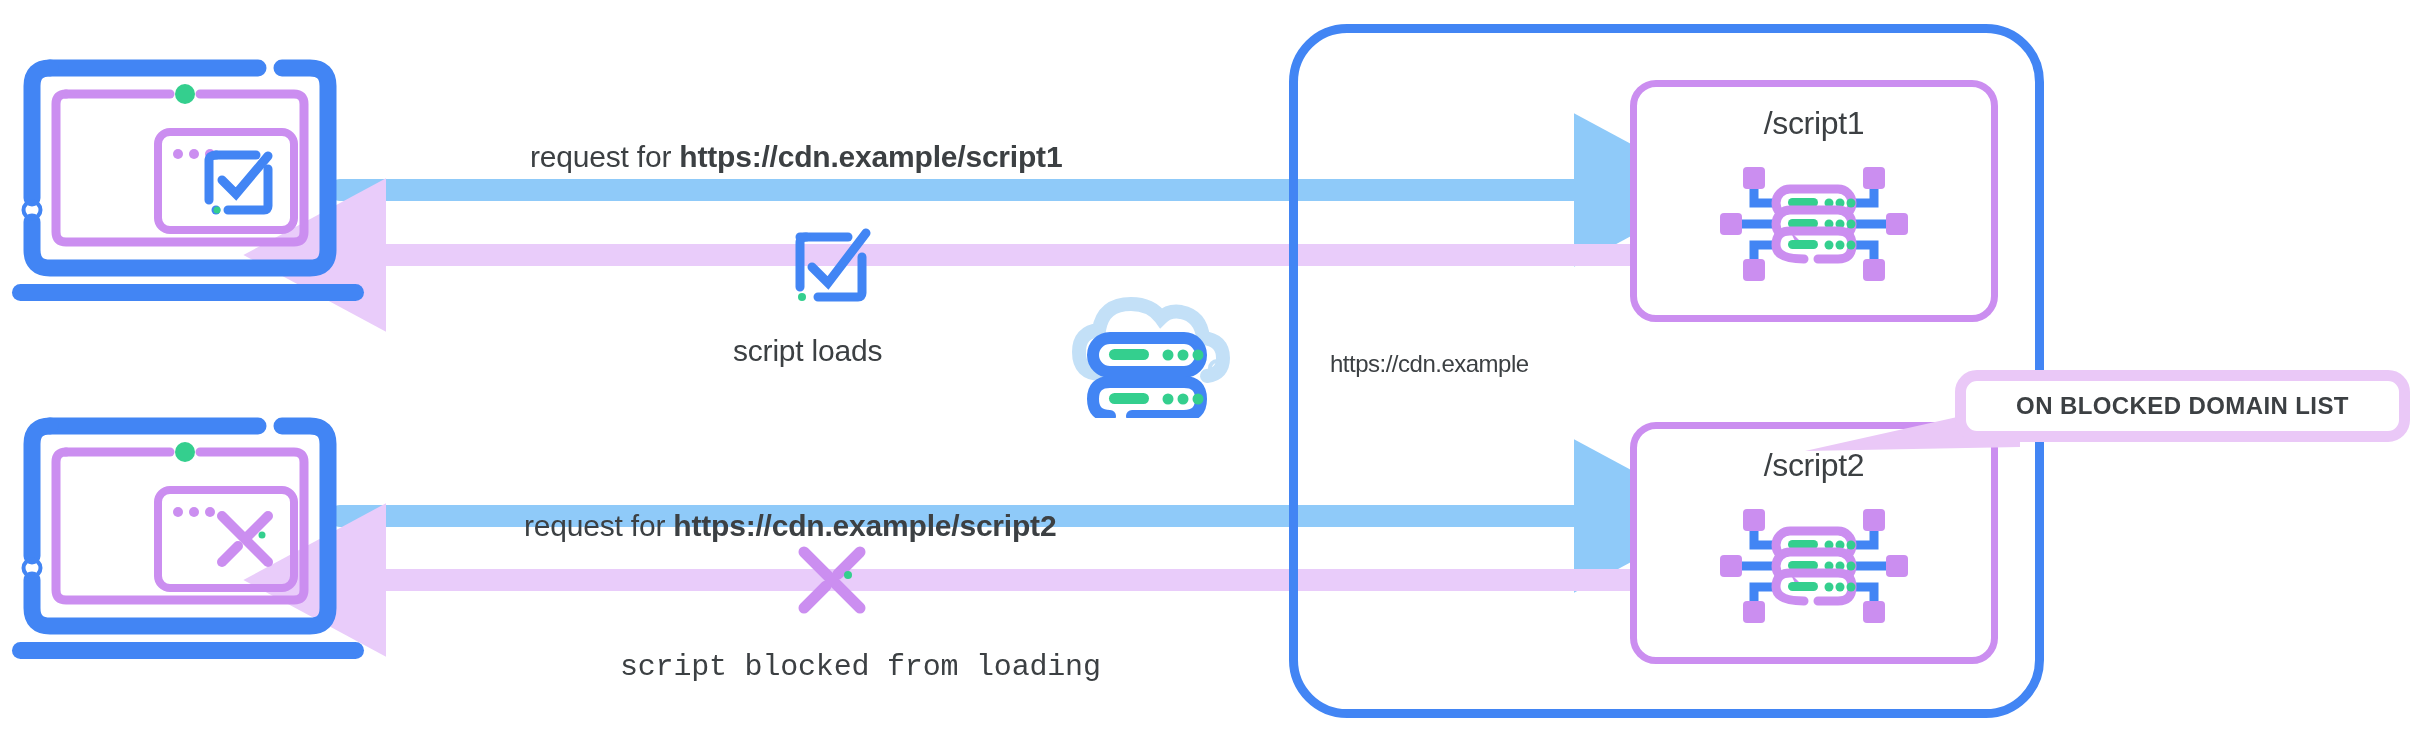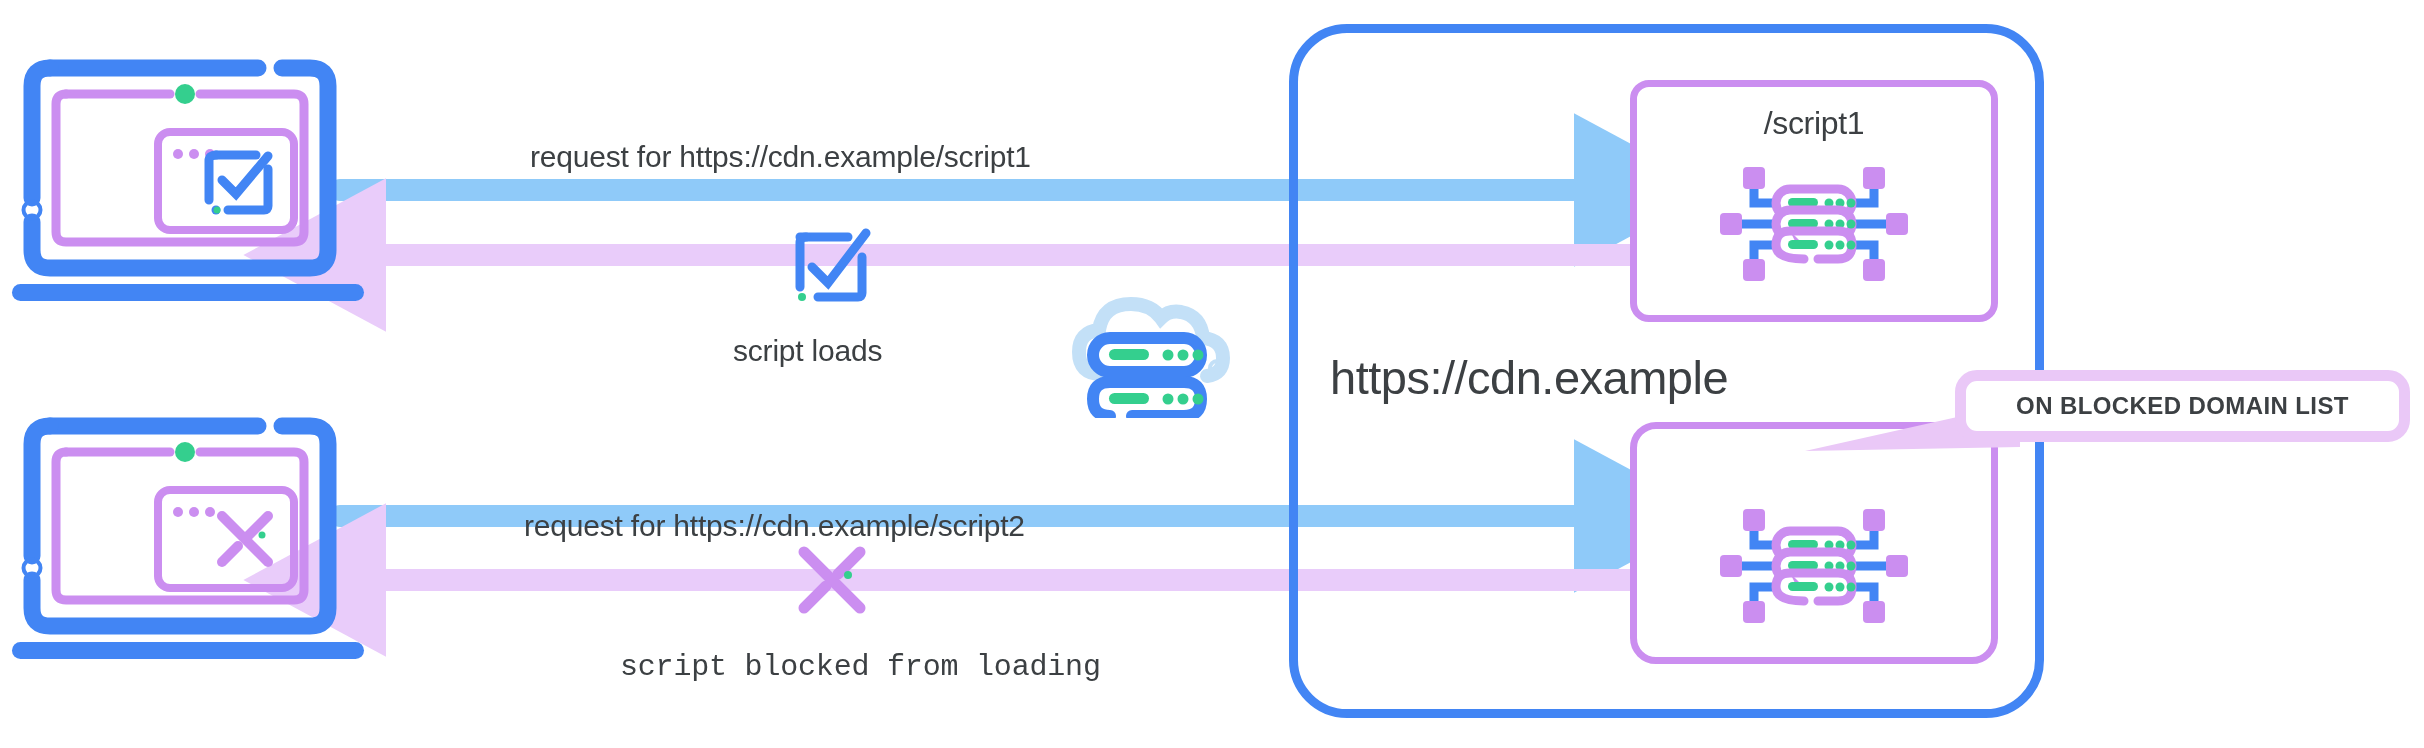--- a/index.html
+++ b/index.html
@@ -22,27 +22,27 @@
   .abs { position: absolute; }
   .txt {
     color: #3c4043;
     white-space: nowrap;
     font-family: "Liberation Sans", sans-serif;
   }
   .label-req {
     font-size: 30px;
     letter-spacing: -0.2px;
   }
-  .label-req b { font-weight: 400; }
+  .label-req b { font-weight: 700; }
   .label-sub {
     font-size: 30px;
     letter-spacing: -0.2px;
   }
   .cdn-label {
-    font-size: 47px;
+    font-size: 24px;
     color: #3c4043;
     letter-spacing: -0.5px;
   }
   .script-label {
     font-size: 32px;
     color: #3c4043;
     letter-spacing: -0.3px;
   }
   .callout-text {
     font-size: 24px;
@@ -66,21 +66,21 @@
   
   .script-box {
     width: 368px;
     height: 242px;
     border: 7px solid #cb8ef0;
     border-radius: 26px;
     box-sizing: border-box;
     background: #ffffff;
     left: 1630px;
   }
-  .script-box.one { top: 80px; border-radius: 19px; }
+  .script-box.one { top: 80px; }
   .script-box.two { top: 422px; }
   .script-box .script-label {
     position: absolute;
     left: 0; right: 0;
     top: 18px;
     text-align: center;
   }
   .script-box .srv {
     position: absolute;
     left: 50%;
@@ -314,20 +314,21 @@
         <path d="M76 72 L124 72 Q138 72 138 86 Q138 100 124 100 L104 100 M90 100 Q62 100 62 86 Q62 72 76 72" fill="#ffffff" stroke="#cb8ef0" stroke-width="9" stroke-linecap="round"></path>
         <rect x="74" y="81" width="30" height="9" rx="4.5" fill="#34cf8e"></rect>
         <circle cx="115" cy="86" r="4.5" fill="#34cf8e"></circle>
         <circle cx="126" cy="86" r="4.5" fill="#34cf8e"></circle>
         <circle cx="137" cy="86" r="4.5" fill="#34cf8e"></circle>
       </g>
     </svg>
   </div>
 
   <div class="abs script-box two">
+    <div class="txt script-label">/script2</div>
     <svg class="srv" width="200" height="130" viewBox="0 0 200 130">
       <g stroke="#4285f4" stroke-width="9" fill="none" stroke-linecap="butt">
         <path d="M40 22 L40 44 L72 44"></path>
         <path d="M160 22 L160 44 L128 44"></path>
         <path d="M18 65 L72 65"></path>
         <path d="M182 65 L128 65"></path>
         <path d="M40 108 L40 86 L72 86"></path>
         <path d="M160 108 L160 86 L128 86"></path>
       </g>
       <g fill="#cb8ef0">

